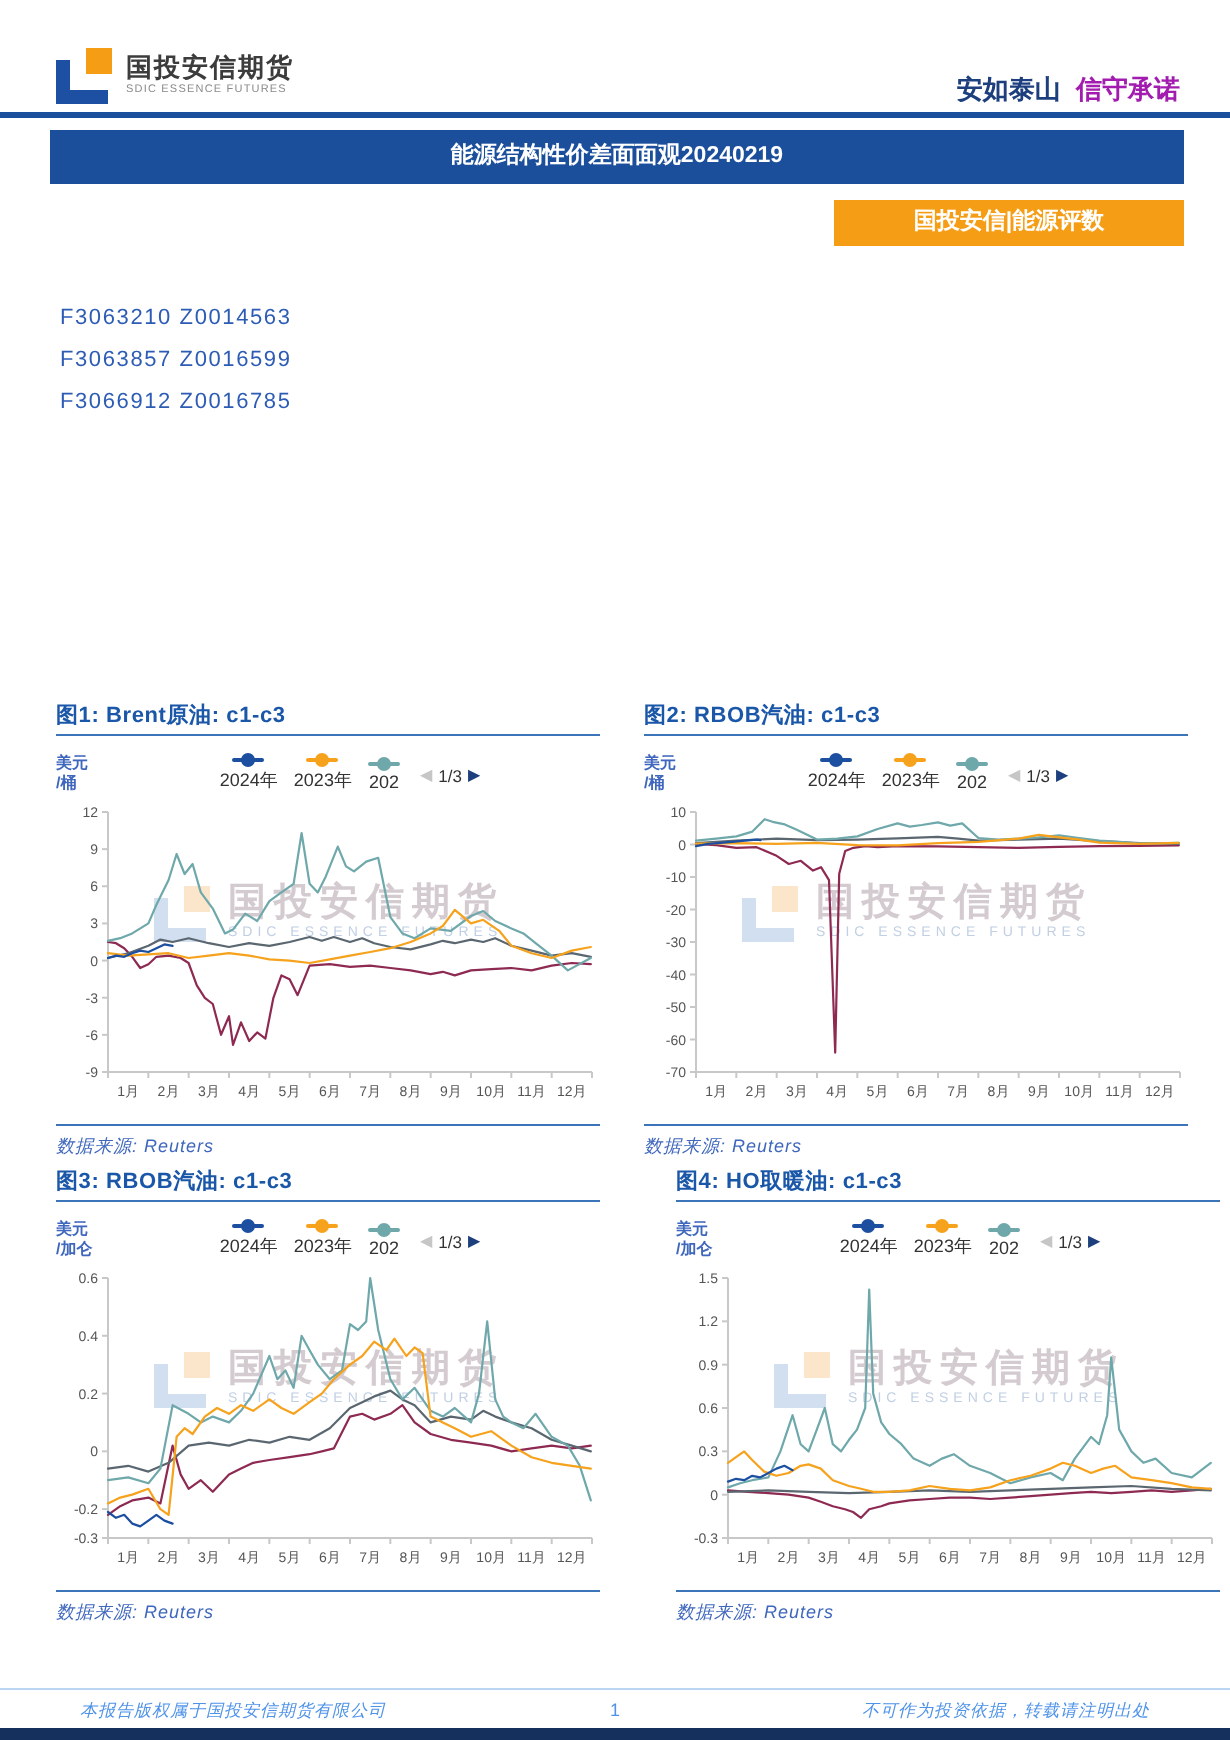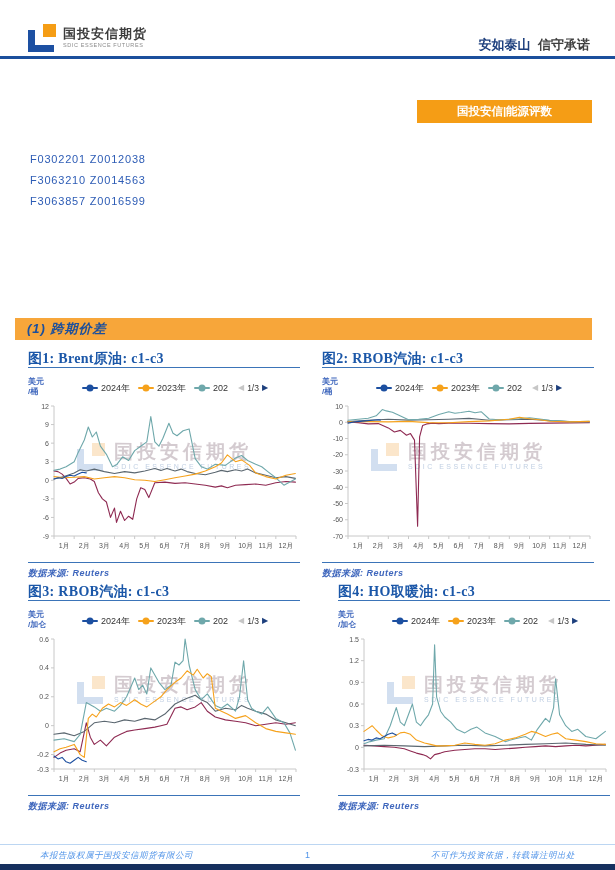--- a/index.html
+++ b/index.html
@@ -9,21 +9,21 @@
   
   .logo{position:absolute;left:27px;top:23px;display:flex;align-items:center;gap:6px;}
   .logo-mark{position:relative;width:30px;height:30px;}
   .logo-mark .l-v{position:absolute;left:1px;top:7px;width:7px;height:22px;background:#1d50a2;}
   .logo-mark .l-h{position:absolute;left:1px;bottom:1px;width:26px;height:7px;background:#1d50a2;}
   .logo-mark .l-o{position:absolute;right:1px;top:1px;width:13px;height:13px;background:#f59d15;}
   .logo-cn{font-size:13px;font-weight:bold;color:#3c3c3c;letter-spacing:1px;line-height:14px;}
   .logo-en{font-size:5.5px;color:#8a8a8a;letter-spacing:0.6px;line-height:8px;}
   .tagline{position:absolute;right:25px;top:36px;font-size:13px;font-weight:bold;}
   .tagline .t1{color:#1d3f7d;}
-  .tagline .t2{color:#404040;margin-left:4px;}
+  .tagline .t2{color:#a21caf;margin-left:4px;}
   .header-rule{position:absolute;left:0;top:56px;width:615px;height:3px;background:#1b4f9c;}
 
   .title-bar{position:absolute;left:25px;top:65px;width:567px;height:27px;background:#1b4f9c;
              color:#fff;font-size:11.5px;font-weight:bold;text-align:center;line-height:27px;}
   .badge{position:absolute;left:417px;top:100px;width:175px;height:23px;background:#f59d15;
          color:#fff;font-size:11.5px;font-weight:bold;text-align:center;line-height:23px;}
 
   
   .analysts{position:absolute;left:30px;top:149px;}
   .an-name{font-family:"DejaVu Serif",serif;font-style:italic;font-weight:600;
@@ -32,35 +32,35 @@
 
   
   .section-bar{position:absolute;left:15px;top:318px;width:577px;height:22px;background:#f7a63a;
                color:#1b4f9c;font-size:13px;font-weight:bold;font-style:italic;line-height:22px;
                padding-left:12px;box-sizing:border-box;letter-spacing:1px;}
 
   
   .figure{position:absolute;width:272px;height:230px;}
   #fig0{left:28px;top:350px;} #fig1{left:322px;top:350px;}
   #fig2{left:28px;top:583px;} #fig3{left:338px;top:583px;}
-  .fig-title{position:absolute;left:0;top:0;font-size:14px;font-weight:bold;color:#1b57a8;letter-spacing:0.3px;font-family:Liberation Serif, serif;}
+  .fig-title{position:absolute;left:0;top:0;font-size:11px;font-weight:bold;color:#1b57a8;letter-spacing:0.3px;}
   .fig-rule{position:absolute;left:0;right:0;top:17px;border-bottom:1.5px solid #3b74b8;}
   .legend-row{position:absolute;left:22px;right:0;top:30px;height:16px;display:flex;align-items:center;
               justify-content:center;gap:8px;font-size:9px;color:#333;}
-  .lg-item{display:flex;align-items:center;gap:3px;cursor:pointer;}
+  .lg-item{display:flex;align-items:center;gap:3px;cursor:pointer;flex-direction:column;}
   .lg-mark{display:inline-block;width:16px;height:2px;border-radius:1px;position:relative;}
   .lg-mark i{position:absolute;left:50%;top:50%;width:7px;height:7px;border-radius:50%;transform:translate(-50%,-50%);}
   .pager{display:flex;align-items:center;margin-left:2px;}
   .pa{font-size:8px;line-height:8px;cursor:pointer;}
   .pa-prev{color:#c6c6c6;} .pa-next{color:#1d3f7d;}
   .pn{font-size:8.5px;color:#333;margin:0 3px;}
   .unit{position:absolute;left:0;top:27px;font-size:8px;line-height:9.5px;color:#3f67bd;font-weight:bold;}
   .chart-svg-slot{position:absolute;left:0;top:50px;width:272px;height:158px;}
   .fig-bottom{position:absolute;left:0;right:0;top:212px;border-bottom:1.5px solid #3b74b8;}
-  .fig-source{position:absolute;left:0;top:217px;font-size:9px;font-style:italic;color:#3f67bd;letter-spacing:0.5px;font-weight:bold;}
+  .fig-source{position:absolute;left:0;top:217px;font-size:9px;font-style:italic;color:#3f67bd;letter-spacing:0.5px;}
   svg text{font-family:"Liberation Sans",sans-serif;}
 
   
   .watermark{position:absolute;left:0;right:0;top:92px;display:flex;align-items:center;justify-content:center;
              gap:8px;pointer-events:none;}
   .wm-mark{position:relative;width:30px;height:30px;opacity:0.45;}
   .wm-mark .l-v{position:absolute;left:1px;top:7px;width:7px;height:22px;background:#9db9e0;}
   .wm-mark .l-h{position:absolute;left:1px;bottom:1px;width:26px;height:7px;background:#9db9e0;}
   .wm-mark .l-o{position:absolute;right:1px;top:1px;width:13px;height:13px;background:#f8c98d;}
   .wm-cn{font-size:19px;letter-spacing:4px;color:rgba(160,140,150,0.45);font-weight:bold;line-height:20px;}
@@ -88,29 +88,29 @@
       <div class="logo-cn">国投安信期货</div>
       <div class="logo-en">SDIC ESSENCE FUTURES</div>
     </div>
   </div>
   <div class="tagline">
     <span class="t1">安如泰山</span>
     <span class="t2">信守承诺</span>
   </div>
   <div class="header-rule"></div>
 
+  <div class="title-bar">能源结构性价差面面观20240219</div>
   <div class="badge">国投安信|能源评数</div>
 
   <div class="analysts" id="analyst-list">
-      <div class="an-code">F0302201 Z0012038</div>
       <div class="an-code">F3063210 Z0014563</div>
       <div class="an-code">F3063857 Z0016599</div>
-    </div>
-
-  <div class="section-bar">(1) 跨期价差</div>
+      <div class="an-code">F3066912 Z0016785</div>
+    </div>
+
 
   <div class="figure" id="fig0">
     <div class="fig-title">图1: Brent原油: c1-c3</div>
     <div class="fig-rule"></div>
     <div class="unit">
       <div>美元</div>
         <div>/桶</div>
     </div>
     <div class="legend-row">
         <span class="lg-item">

